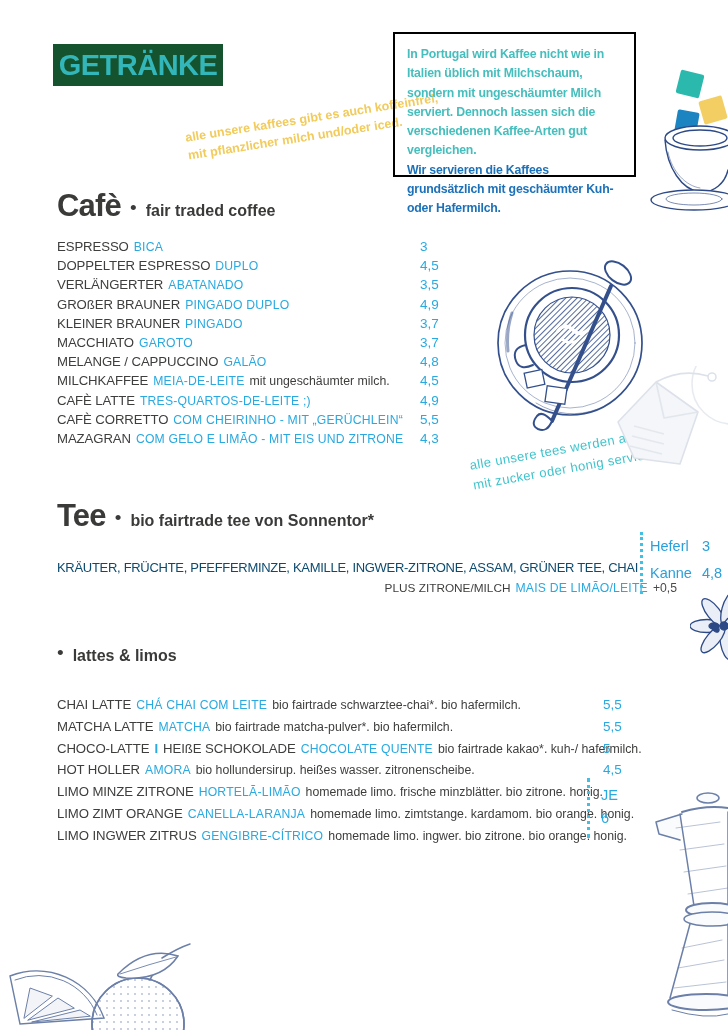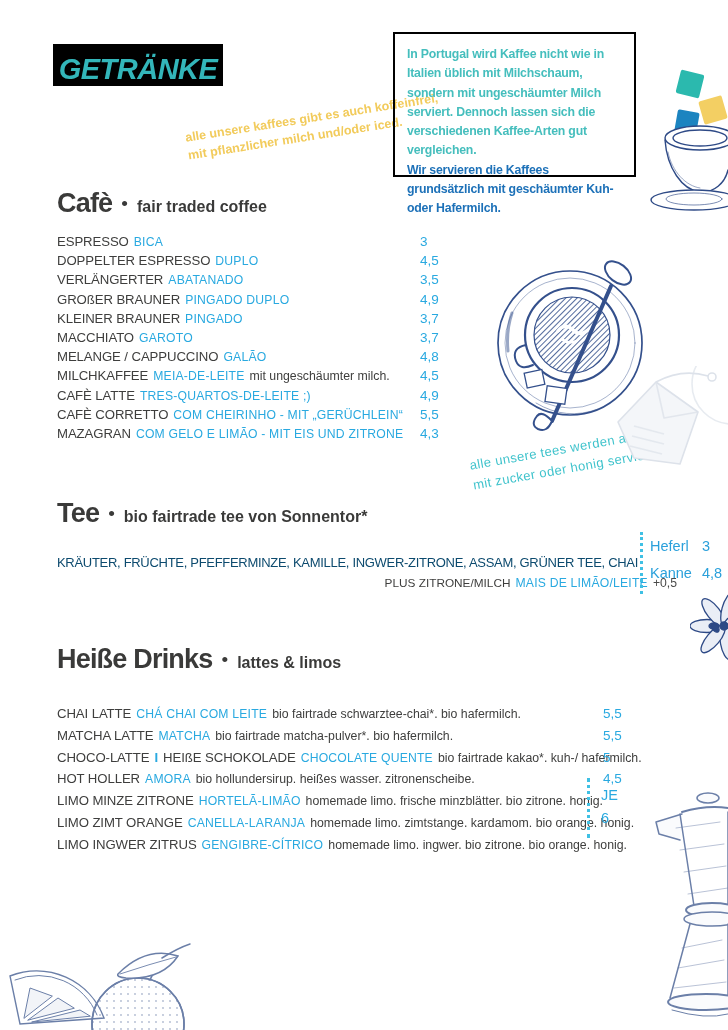--- a/index.html
+++ b/index.html
@@ -1,39 +1,39 @@
 <!DOCTYPE html>
 <html><head>
 <meta charset="utf-8">
 <style>
   html,body{margin:0;padding:0;background:#fff;}
   .page{position:relative;width:728px;height:1030px;background:#ffffff;overflow:hidden;
         font-family:"Liberation Sans",sans-serif;color:#3E3E3D;}
 
   
-  .title-box{position:absolute;left:53px;top:44px;width:170px;height:42px;background:#000000;
-             display:flex;align-items:flex-end;justify-content:center;font-style:italic;}
+  .title-box{position:absolute;left:53px;top:44px;width:170px;height:42px;background:#14532d;
+             display:flex;align-items:center;justify-content:center;}
   .title-box span{font-size:29px;font-weight:bold;color:#33B6BA;letter-spacing:-0.5px;}
 
   
   .note-coffee{position:absolute;left:184px;top:129px;transform:rotate(-9deg);transform-origin:left top;
                color:#F2CB5B;font-weight:bold;font-size:12.5px;line-height:1.45;white-space:nowrap;}
   .note-tea{position:absolute;left:468px;top:456px;transform:rotate(-10deg);transform-origin:left top;
             color:#3FC3CC;font-size:13px;line-height:1.5;white-space:nowrap;letter-spacing:0.4px;}
 
   
   .info-box{position:absolute;left:393px;top:32px;width:243px;height:145px;border:2px solid #000000;
             box-sizing:border-box;padding:11px 10px 0 12px;}
   .info-box .t1{display:block;color:#45BEBD;font-weight:bold;font-size:12.3px;line-height:1.57;letter-spacing:-0.2px;}
   .info-box .t2{display:block;color:#1D71B8;font-weight:bold;font-size:12.3px;line-height:1.57;letter-spacing:-0.2px;}
 
   
   .sec{position:absolute;left:57px;}
   .sec-head{display:flex;align-items:baseline;gap:9px;color:#3A3A39;white-space:nowrap;}
-  .sec-title{font-size:27px;font-weight:bold;letter-spacing:-0.8px;}
+  .sec-title{font-size:31px;font-weight:bold;letter-spacing:-0.8px;}
   .sec-bullet{font-size:19px;position:relative;top:-2px;}
   .sec-sub{font-size:16px;font-weight:bold;}
 
   #cafe{top:188px;width:480px;}
   #cafe .rows{margin-top:15px;}
   #tee{top:498px;width:620px;}
   #heisse{top:644px;width:640px;}
   #heisse .rows{margin-top:31px;}
 
   .row{position:relative;display:flex;align-items:baseline;gap:5px;height:19.2px;white-space:nowrap;}
@@ -177,21 +177,20 @@
       <span class="val">3</span>
     </div>
     <div class="size-row">
       <span class="lbl">Kanne</span>
       <span class="val">4,8</span>
     </div>
   </div>
 
   <div class="sec" id="heisse">
     <div class="sec-head">
-      <span class="sec-title">Heiße Drinks</span>
       <span class="sec-bullet">•</span>
       <span class="sec-sub">lattes &amp; limos</span>
     </div>
     <div class="rows">
       <div class="row">
           <span class="de">CHAI LATTE</span>
           <span class="pt">CHÁ CHAI COM LEITE</span>
           <span class="note">bio fairtrade schwarztee-chai*. bio hafermilch.</span>
           <span class="price">5,5</span>
         </div>

